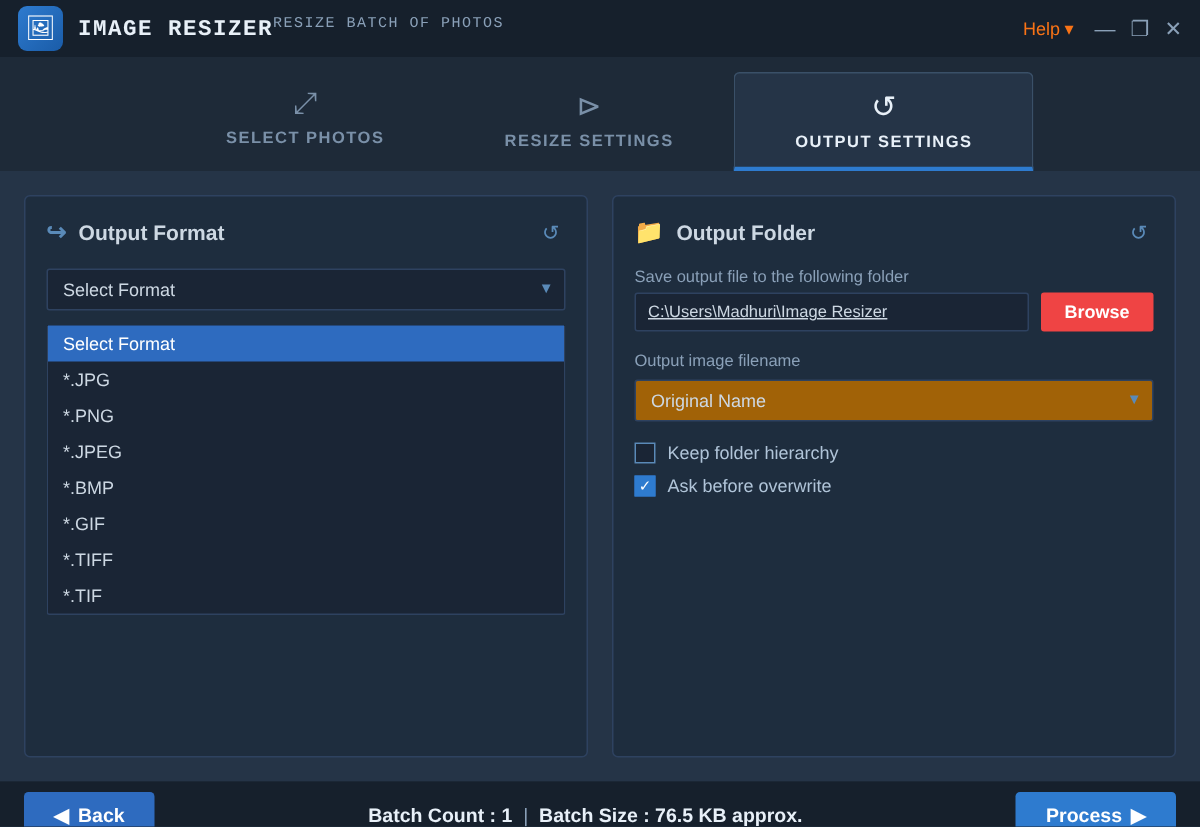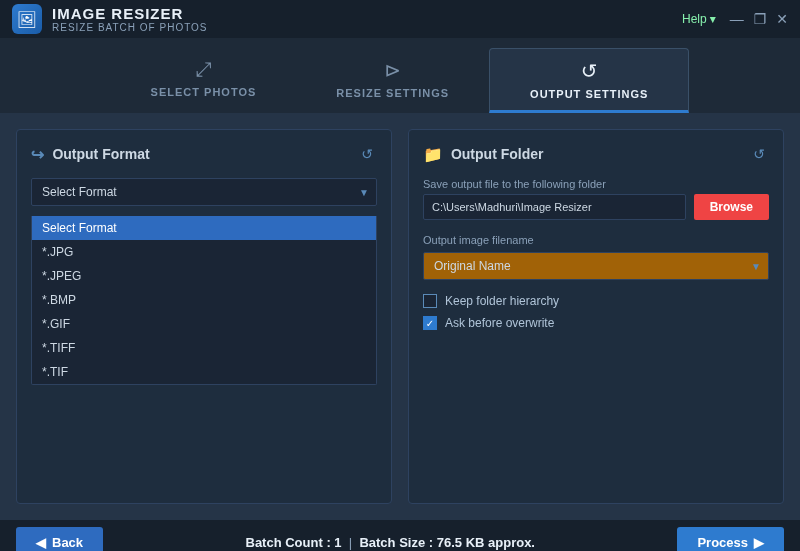--- a/index.html
+++ b/index.html
@@ -31,39 +31,39 @@
       width: 30px;
       height: 30px;
       background: linear-gradient(135deg, #2e7bcf, #1a5ca8);
       border-radius: 6px;
       display: flex;
       align-items: center;
       justify-content: center;
       font-size: 16px;
       color: white;
     }
-    .app-title-block { display: flex; flex-direction: column; }
+    .app-title-block { display: flex; flex-direction: row; font-family: Liberation Mono, monospace; }
     .app-title {
       font-size: 15px;
       font-weight: bold;
       color: #e8f0f8;
       letter-spacing: 1px;
     }
     .app-subtitle {
       font-size: 10px;
       color: #8aa0b8;
       letter-spacing: 1px;
     }
     .title-bar-right {
       display: flex;
       align-items: center;
       gap: 14px;
     }
     .help-btn {
-      color: #86efac;
+      color: #f97316;
       font-size: 12px;
       cursor: pointer;
       display: flex;
       align-items: center;
       gap: 3px;
     }
     .win-controls {
       display: flex;
       gap: 10px;
       align-items: center;
@@ -222,20 +222,21 @@
     .folder-label { font-size: 11px; color: #8aa0b8; margin-bottom: 4px; }
     .folder-row { display: flex; gap: 8px; margin-bottom: 14px; }
     .folder-input {
       flex: 1;
       background: #1a2535;
       border: 1px solid #2e4260;
       color: #cdd8e3;
       padding: 6px 8px;
       font-size: 11px;
       border-radius: 2px;
+      text-decoration: underline;
     }
     .browse-btn {
       background: #ef4444;
       border: none;
       color: #fff;
       padding: 6px 16px;
       font-size: 12px;
       font-weight: 600;
       cursor: pointer;
       border-radius: 2px;
@@ -362,20 +363,21 @@
     <div class="select-wrapper">
       <div class="select-box">
         <span>Select Format</span>
       </div>
       <span class="select-arrow">▼</span>
     </div>
 
     <div class="dropdown-list">
       <div class="dropdown-item selected-item">Select Format</div>
       <div class="dropdown-item">*.JPG</div>
+      <div class="dropdown-item">*.PNG</div>
       <div class="dropdown-item">*.JPEG</div>
       <div class="dropdown-item">*.BMP</div>
       <div class="dropdown-item">*.GIF</div>
       <div class="dropdown-item">*.TIFF</div>
       <div class="dropdown-item">*.TIF</div>
     </div>
 
   </div>
 
   <div class="panel">

